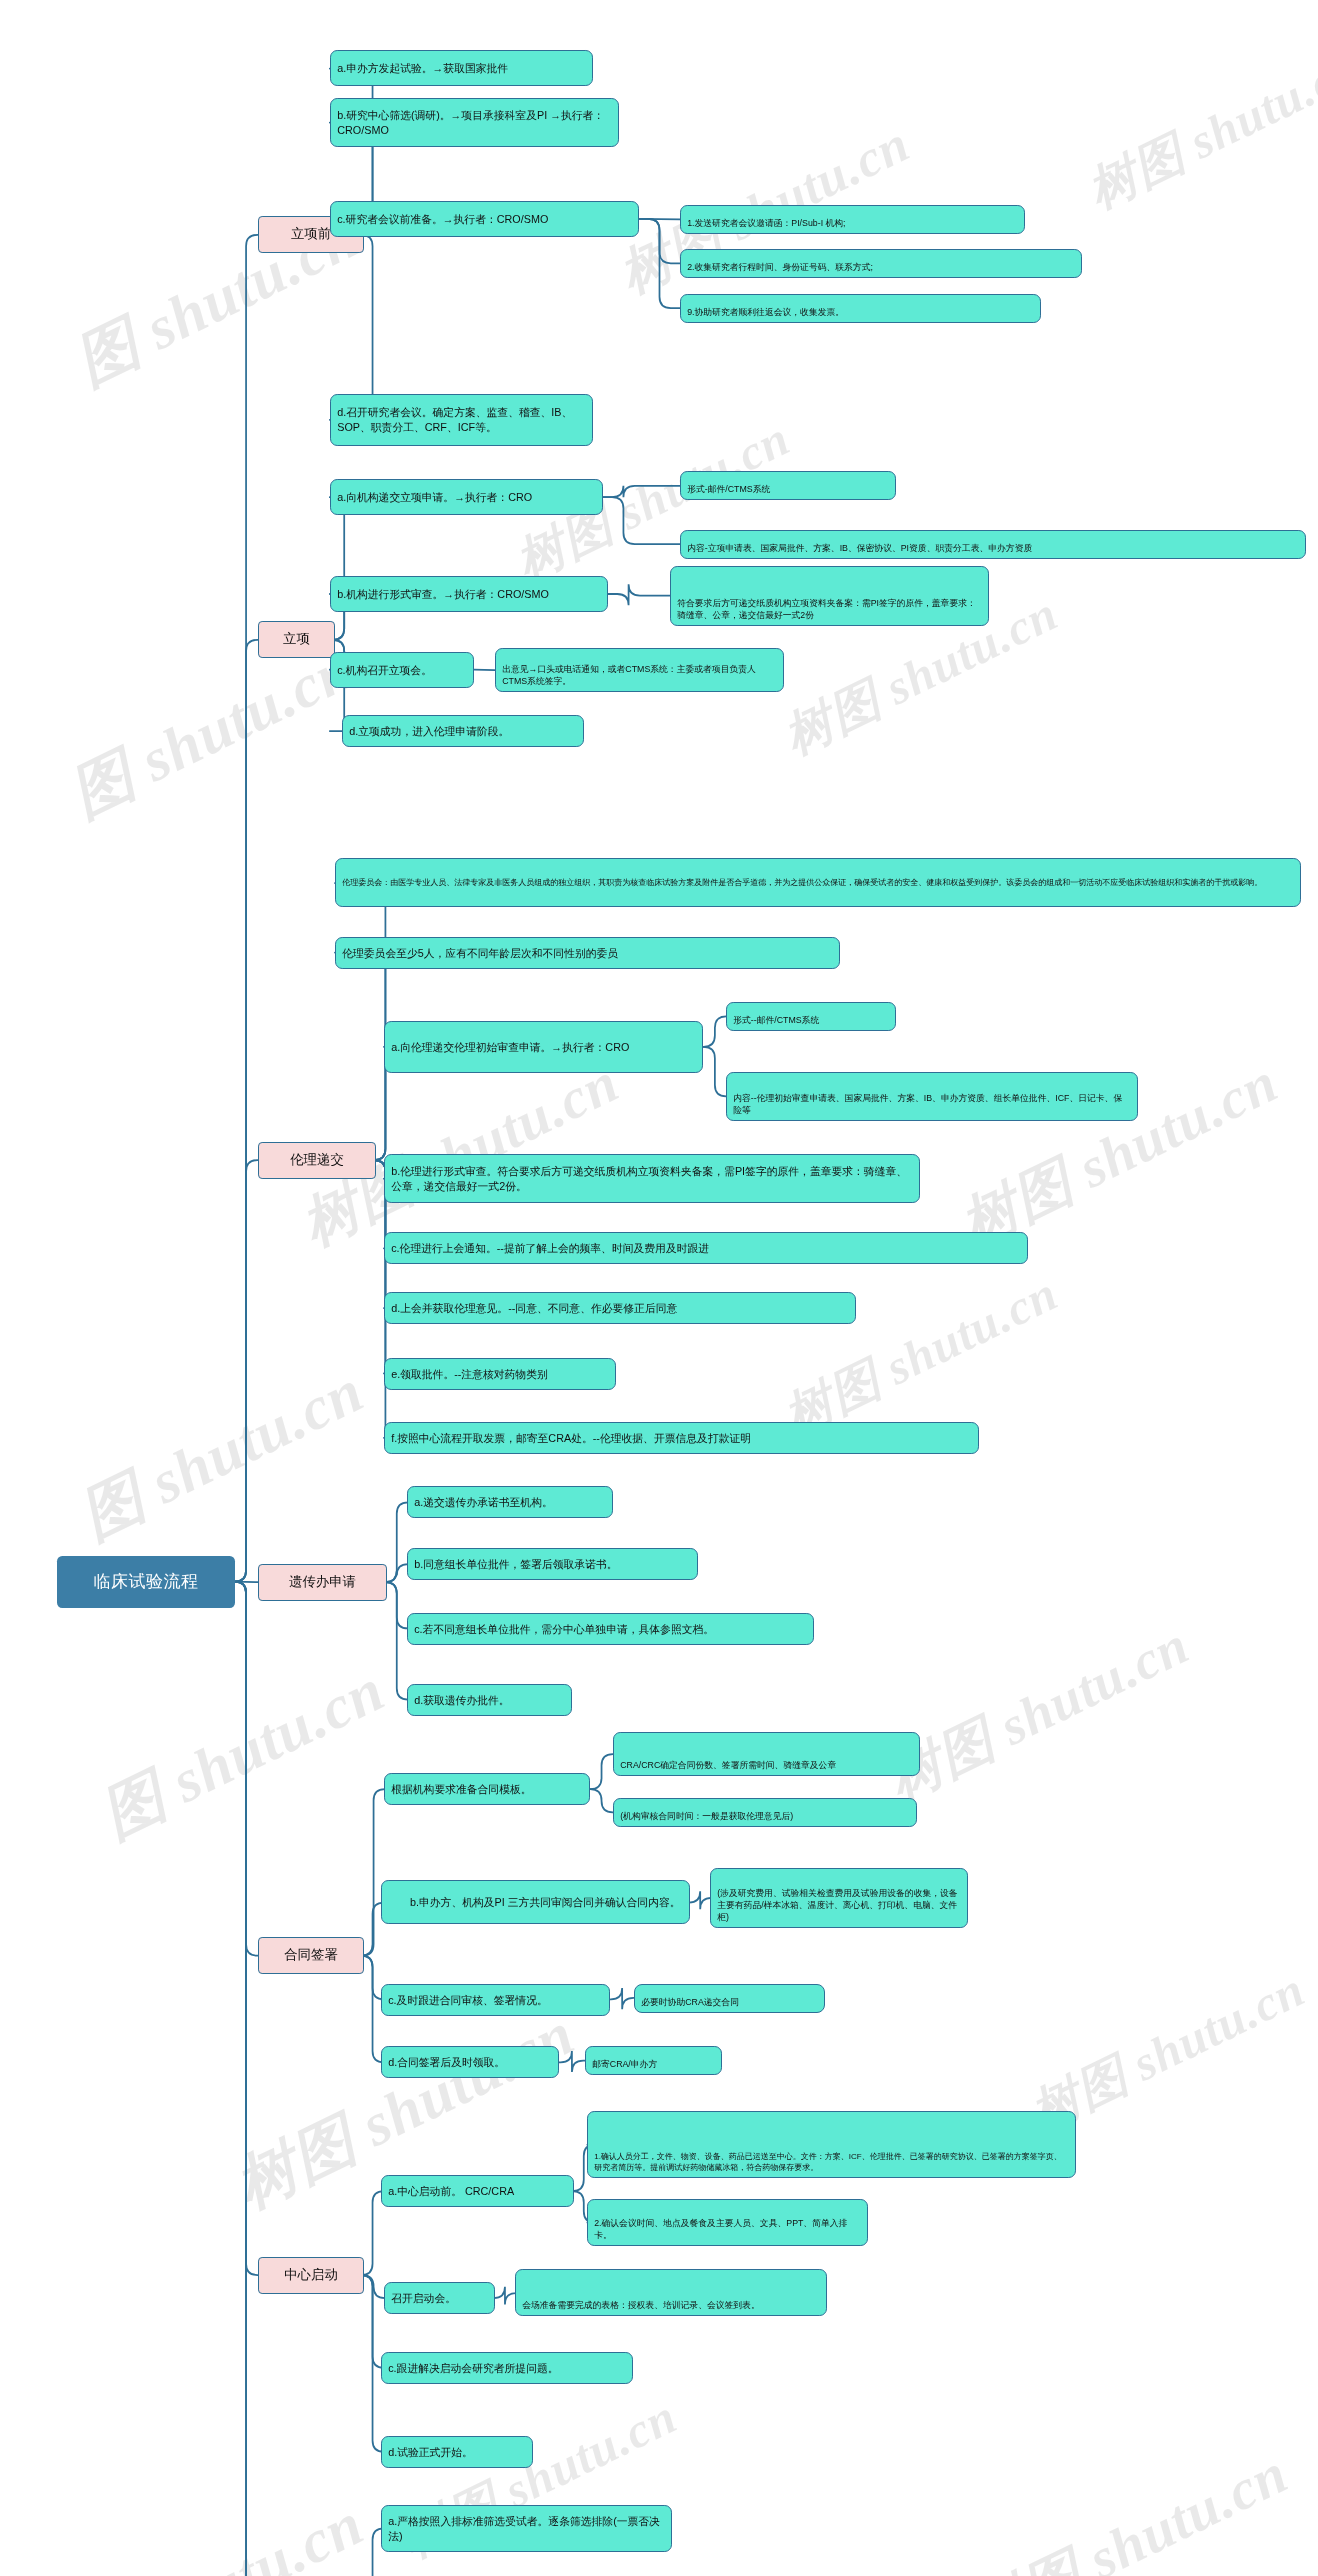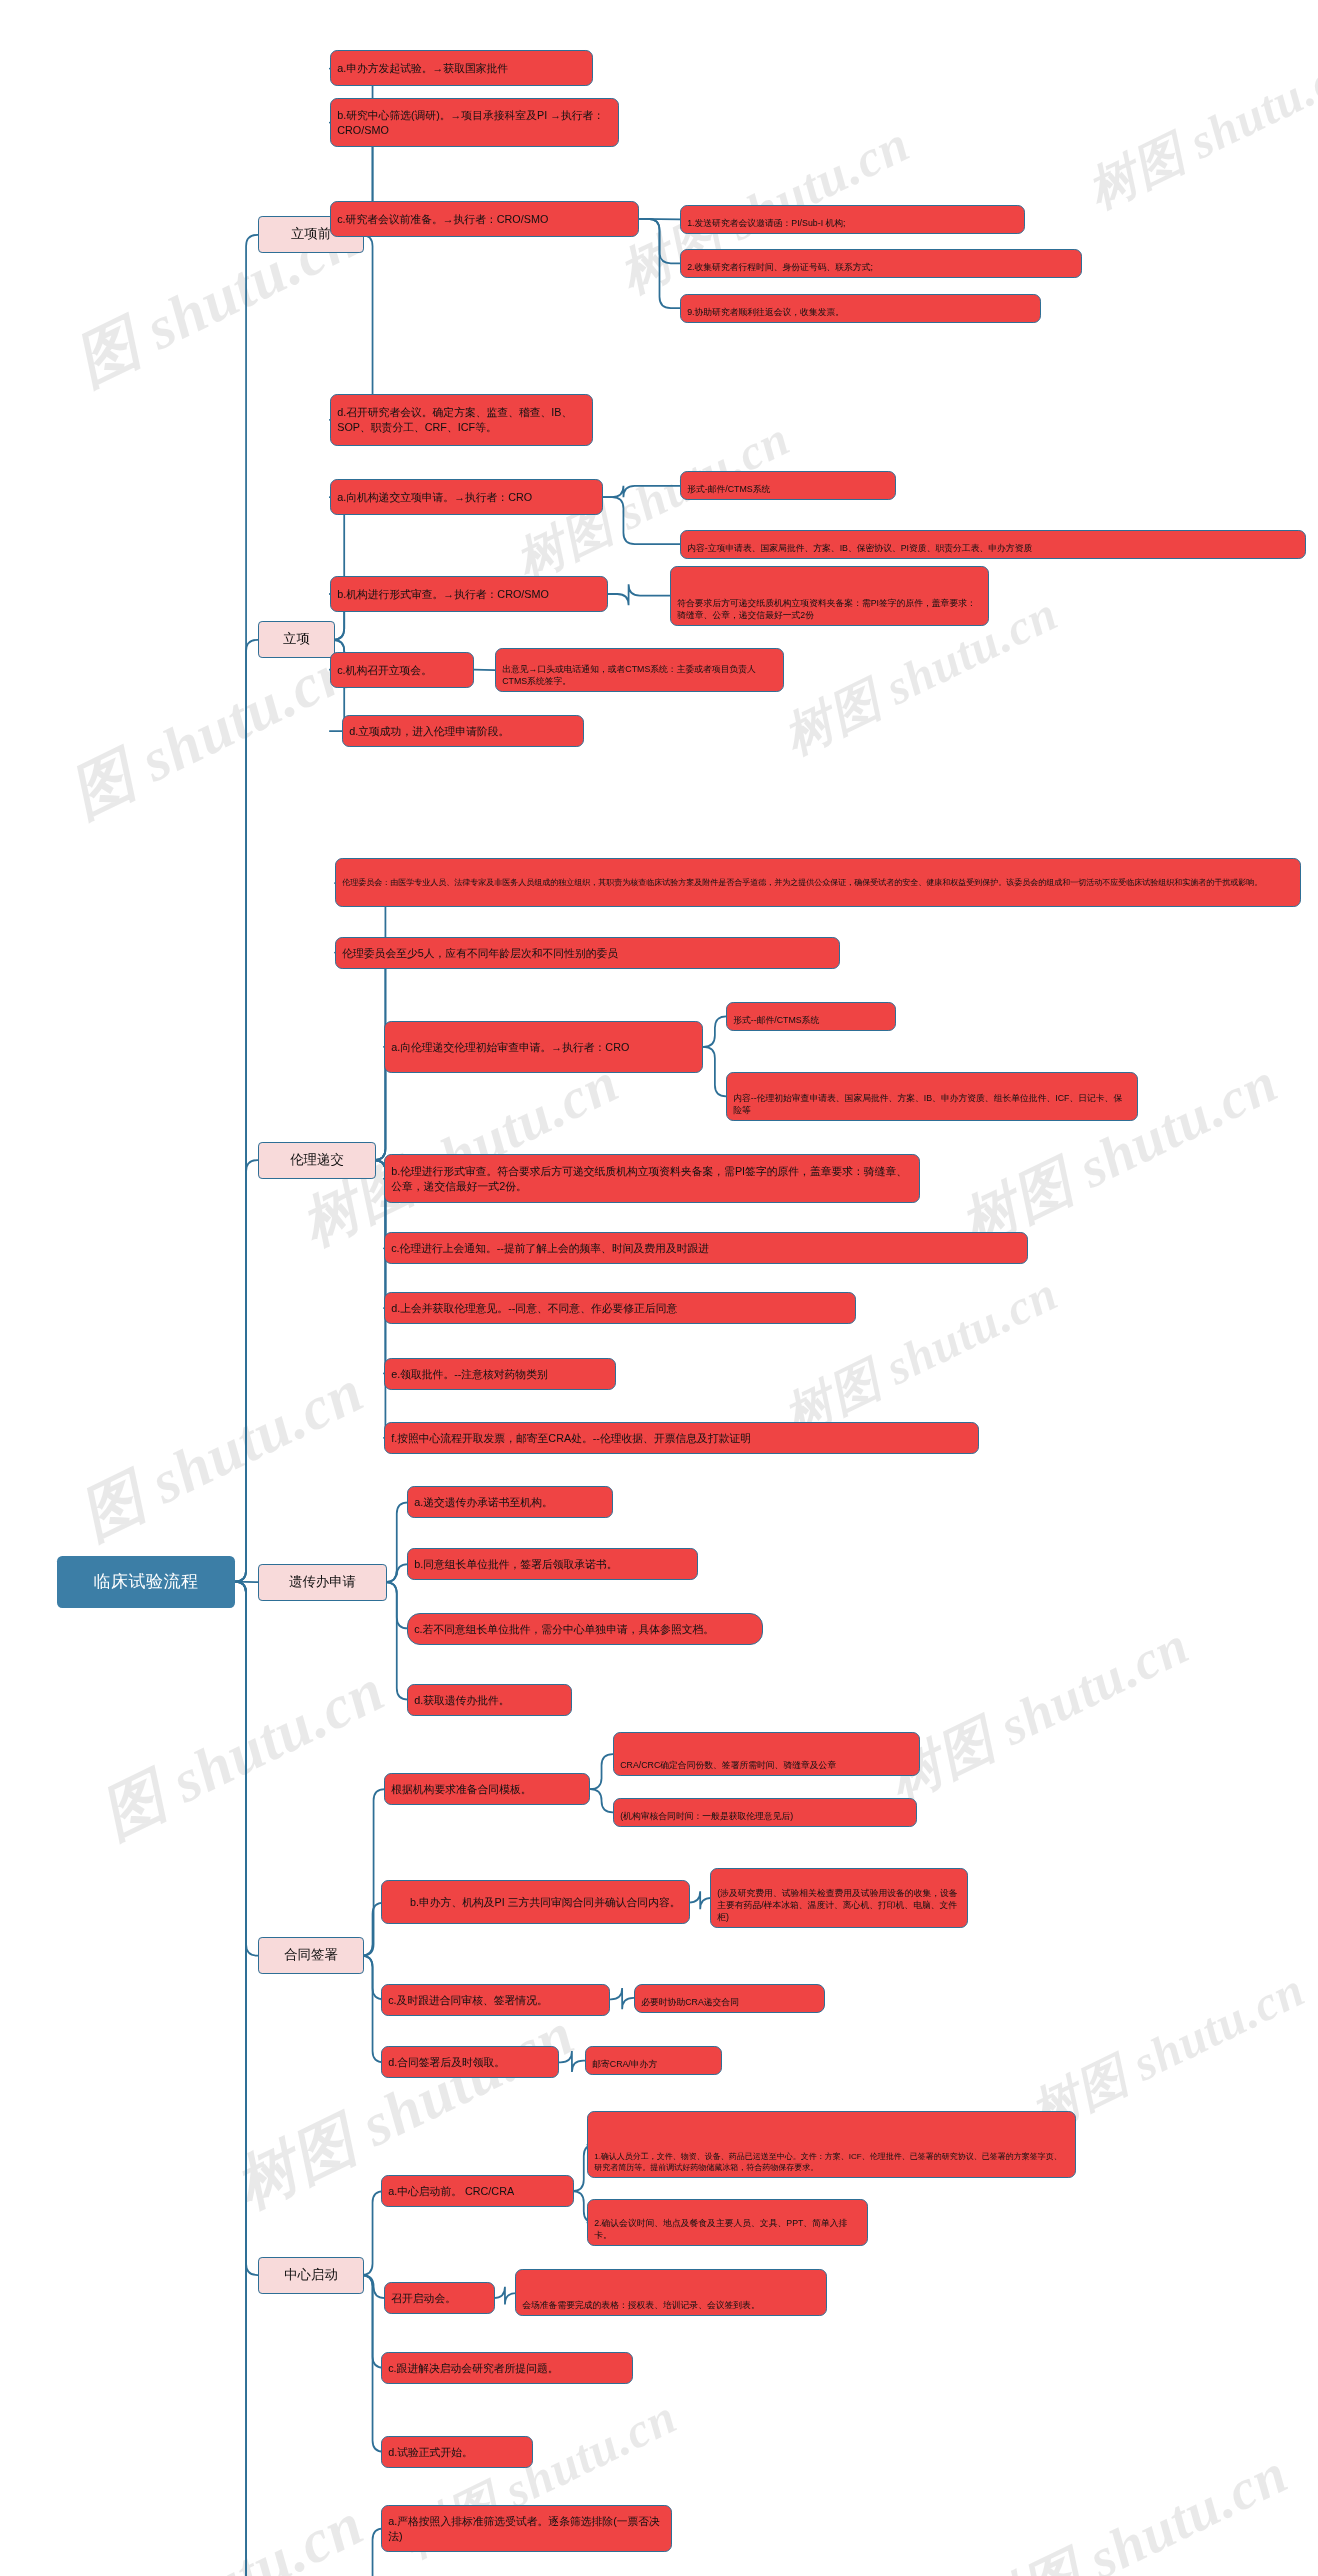--- a/index.html
+++ b/index.html
@@ -29,21 +29,21 @@
 
   
   #canvas { position:absolute; inset:0; z-index:2; }
   #links { position:absolute; inset:0; z-index:1; pointer-events:none; }
 
   
   .node {
     position: absolute;
     display: flex;
     align-items: center;
-    background: #ef4444;
+    background: #5eead4;
     border: 1.2px solid #2e6f96;
     border-radius: 7.2px;
     color: #101010;
     line-height: 1.38;
     padding: 3.6px 6.2px;
     z-index: 3;
   }
   .node span { display:block; width:100%; }
 
   .root {
@@ -247,21 +247,21 @@
     </div>
     <div class="node lvl2" style="left: 384px; top: 1422px; width: 595px; min-height: 32px;">
       <span>f.按照中心流程开取发票，邮寄至CRA处。--伦理收据、开票信息及打款证明</span>
     </div>
     <div class="node lvl2" style="left: 407px; top: 1486px; width: 206px; min-height: 32px;">
       <span>a.递交遗传办承诺书至机构。</span>
     </div>
     <div class="node lvl2" style="left: 407px; top: 1548px; width: 291px; min-height: 32px;">
       <span>b.同意组长单位批件，签署后领取承诺书。</span>
     </div>
-    <div class="node lvl2" style="left: 407px; top: 1613px; width: 356px; min-height: 32px; border-radius: 13px;">
+    <div class="node lvl2" style="left: 407px; top: 1613px; width: 407px; min-height: 32px;">
       <span>c.若不同意组长单位批件，需分中心单独申请，具体参照文档。</span>
     </div>
     <div class="node lvl2" style="left: 407px; top: 1684px; width: 165px; min-height: 32px;">
       <span>d.获取遗传办批件。</span>
     </div>
     <div class="node lvl2" style="left: 384px; top: 1773px; width: 206px; min-height: 32px;">
       <span>根据机构要求准备合同模板。</span>
     </div>
     <div class="node lvl3" style="left: 613px; top: 1732px; width: 307px; min-height: 44px;">
       <span>CRA/CRC确定合同份数、签署所需时间、骑缝章及公章</span>

